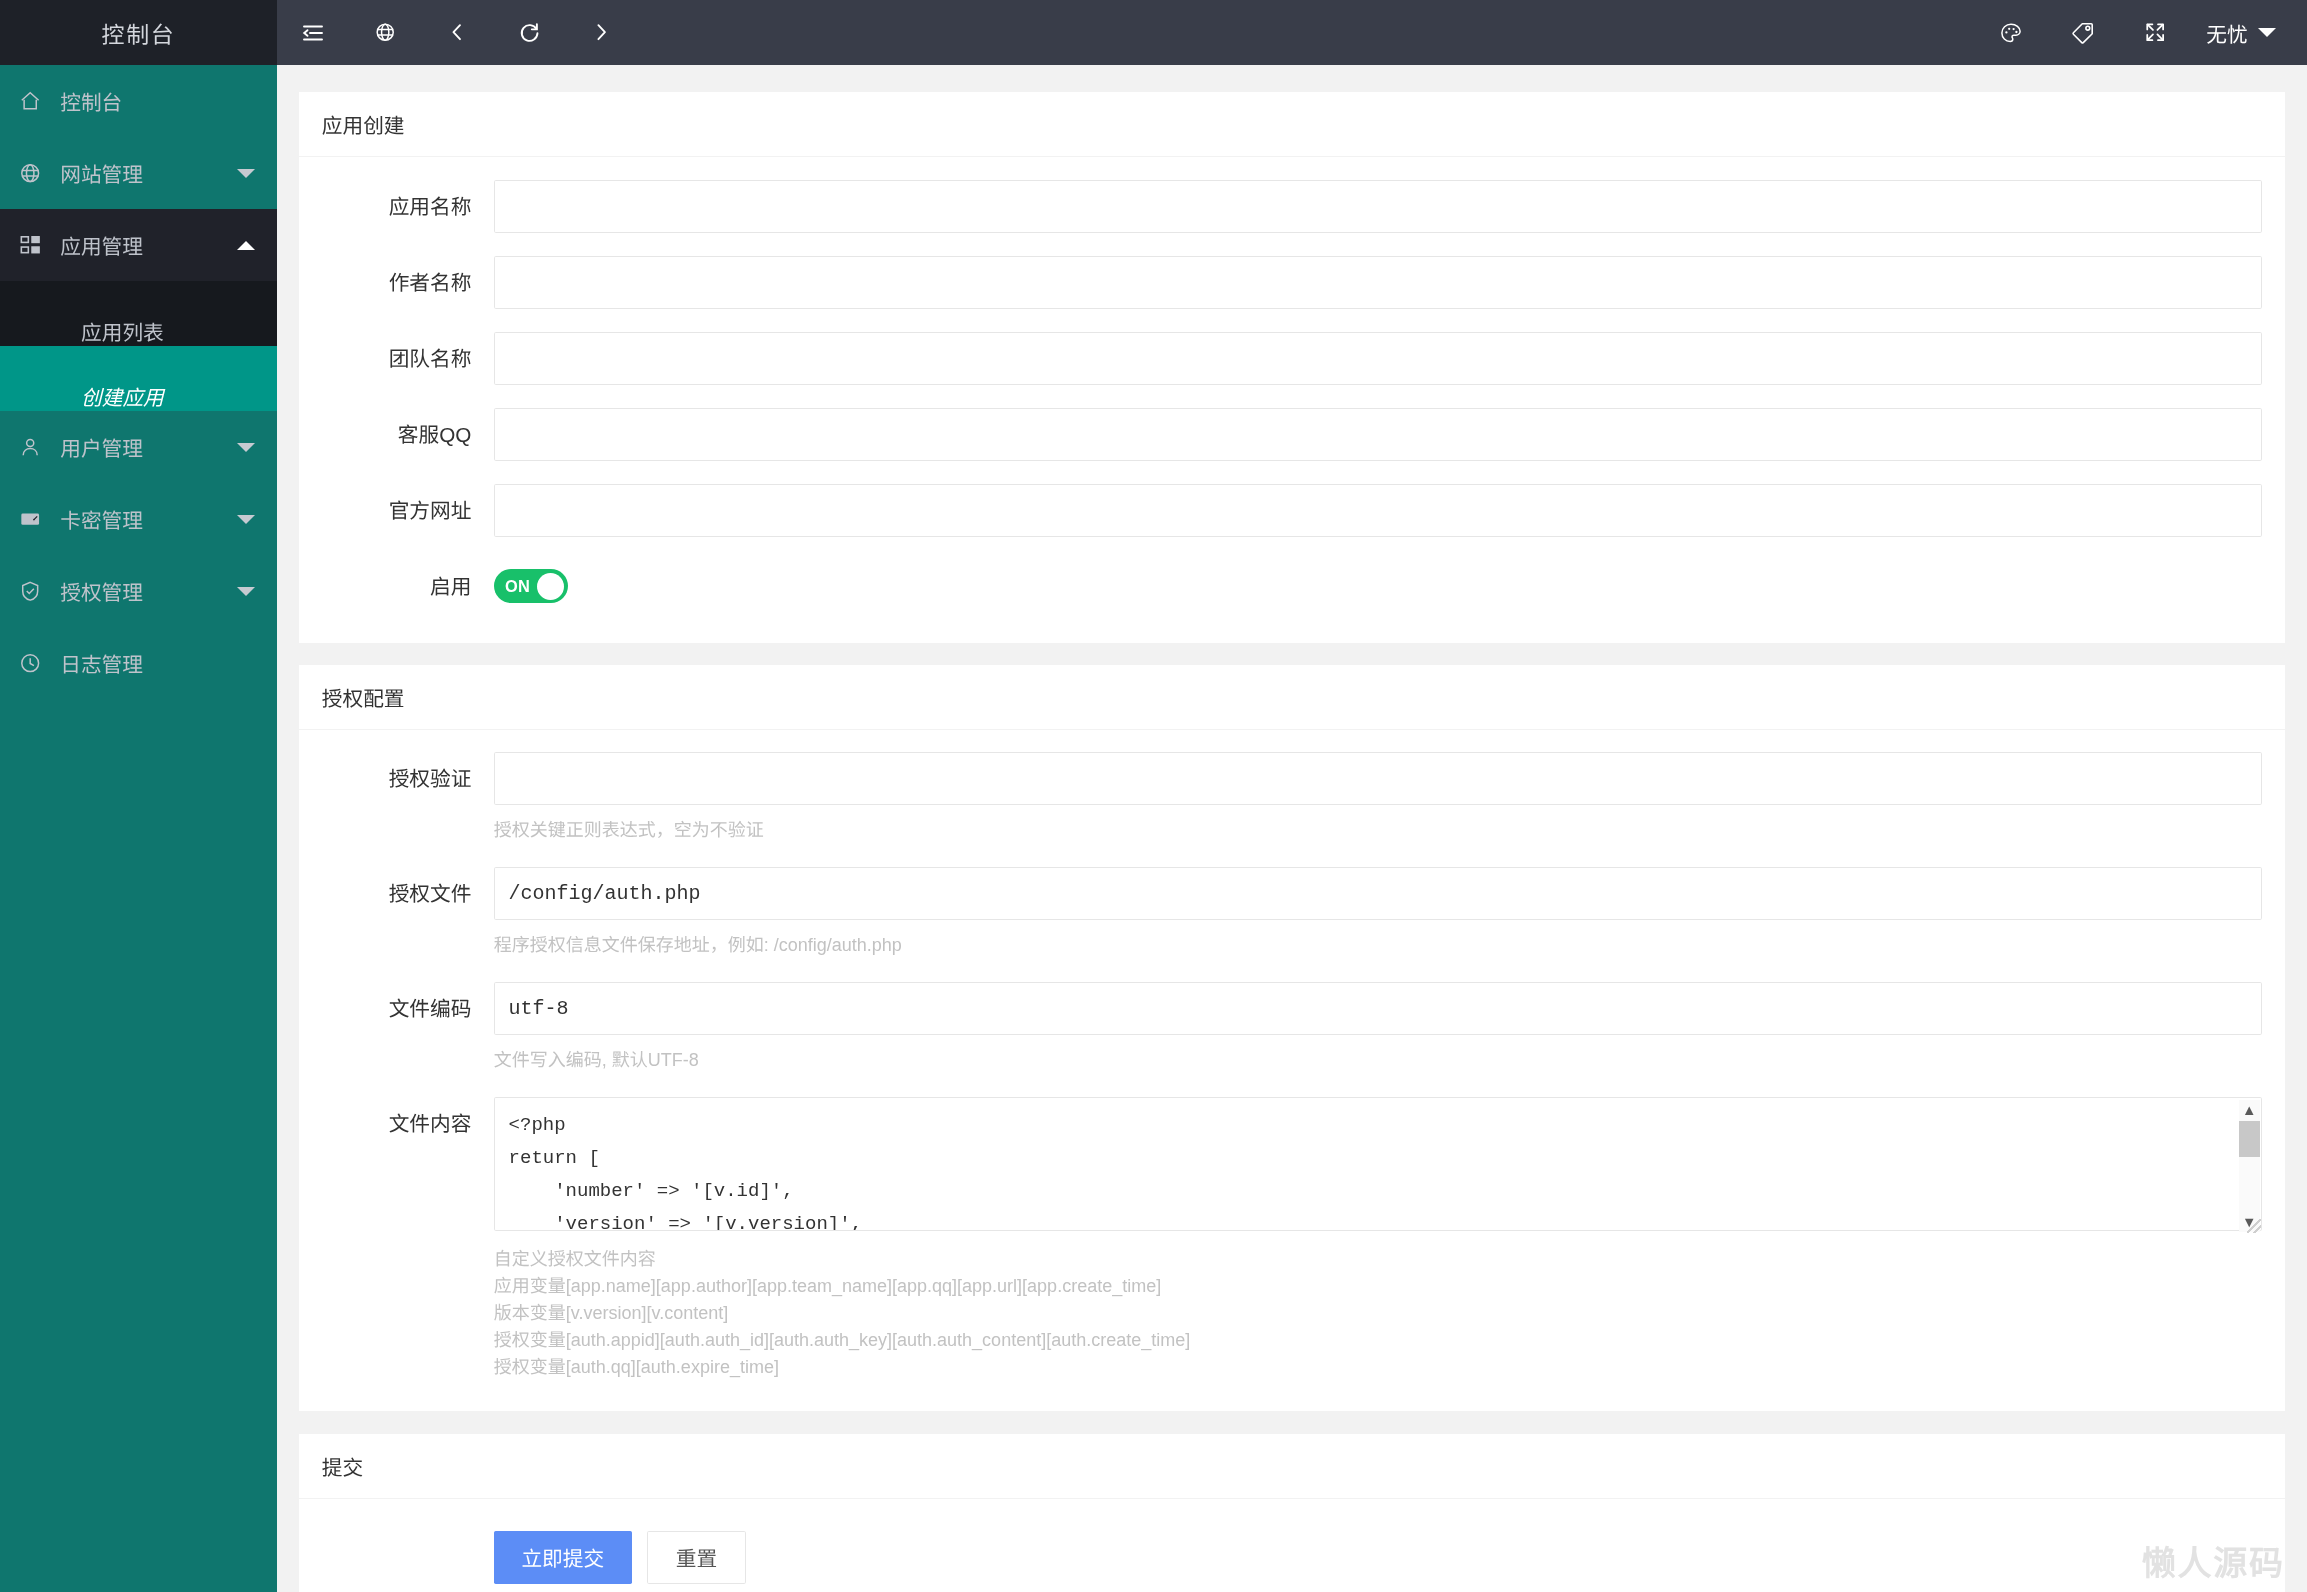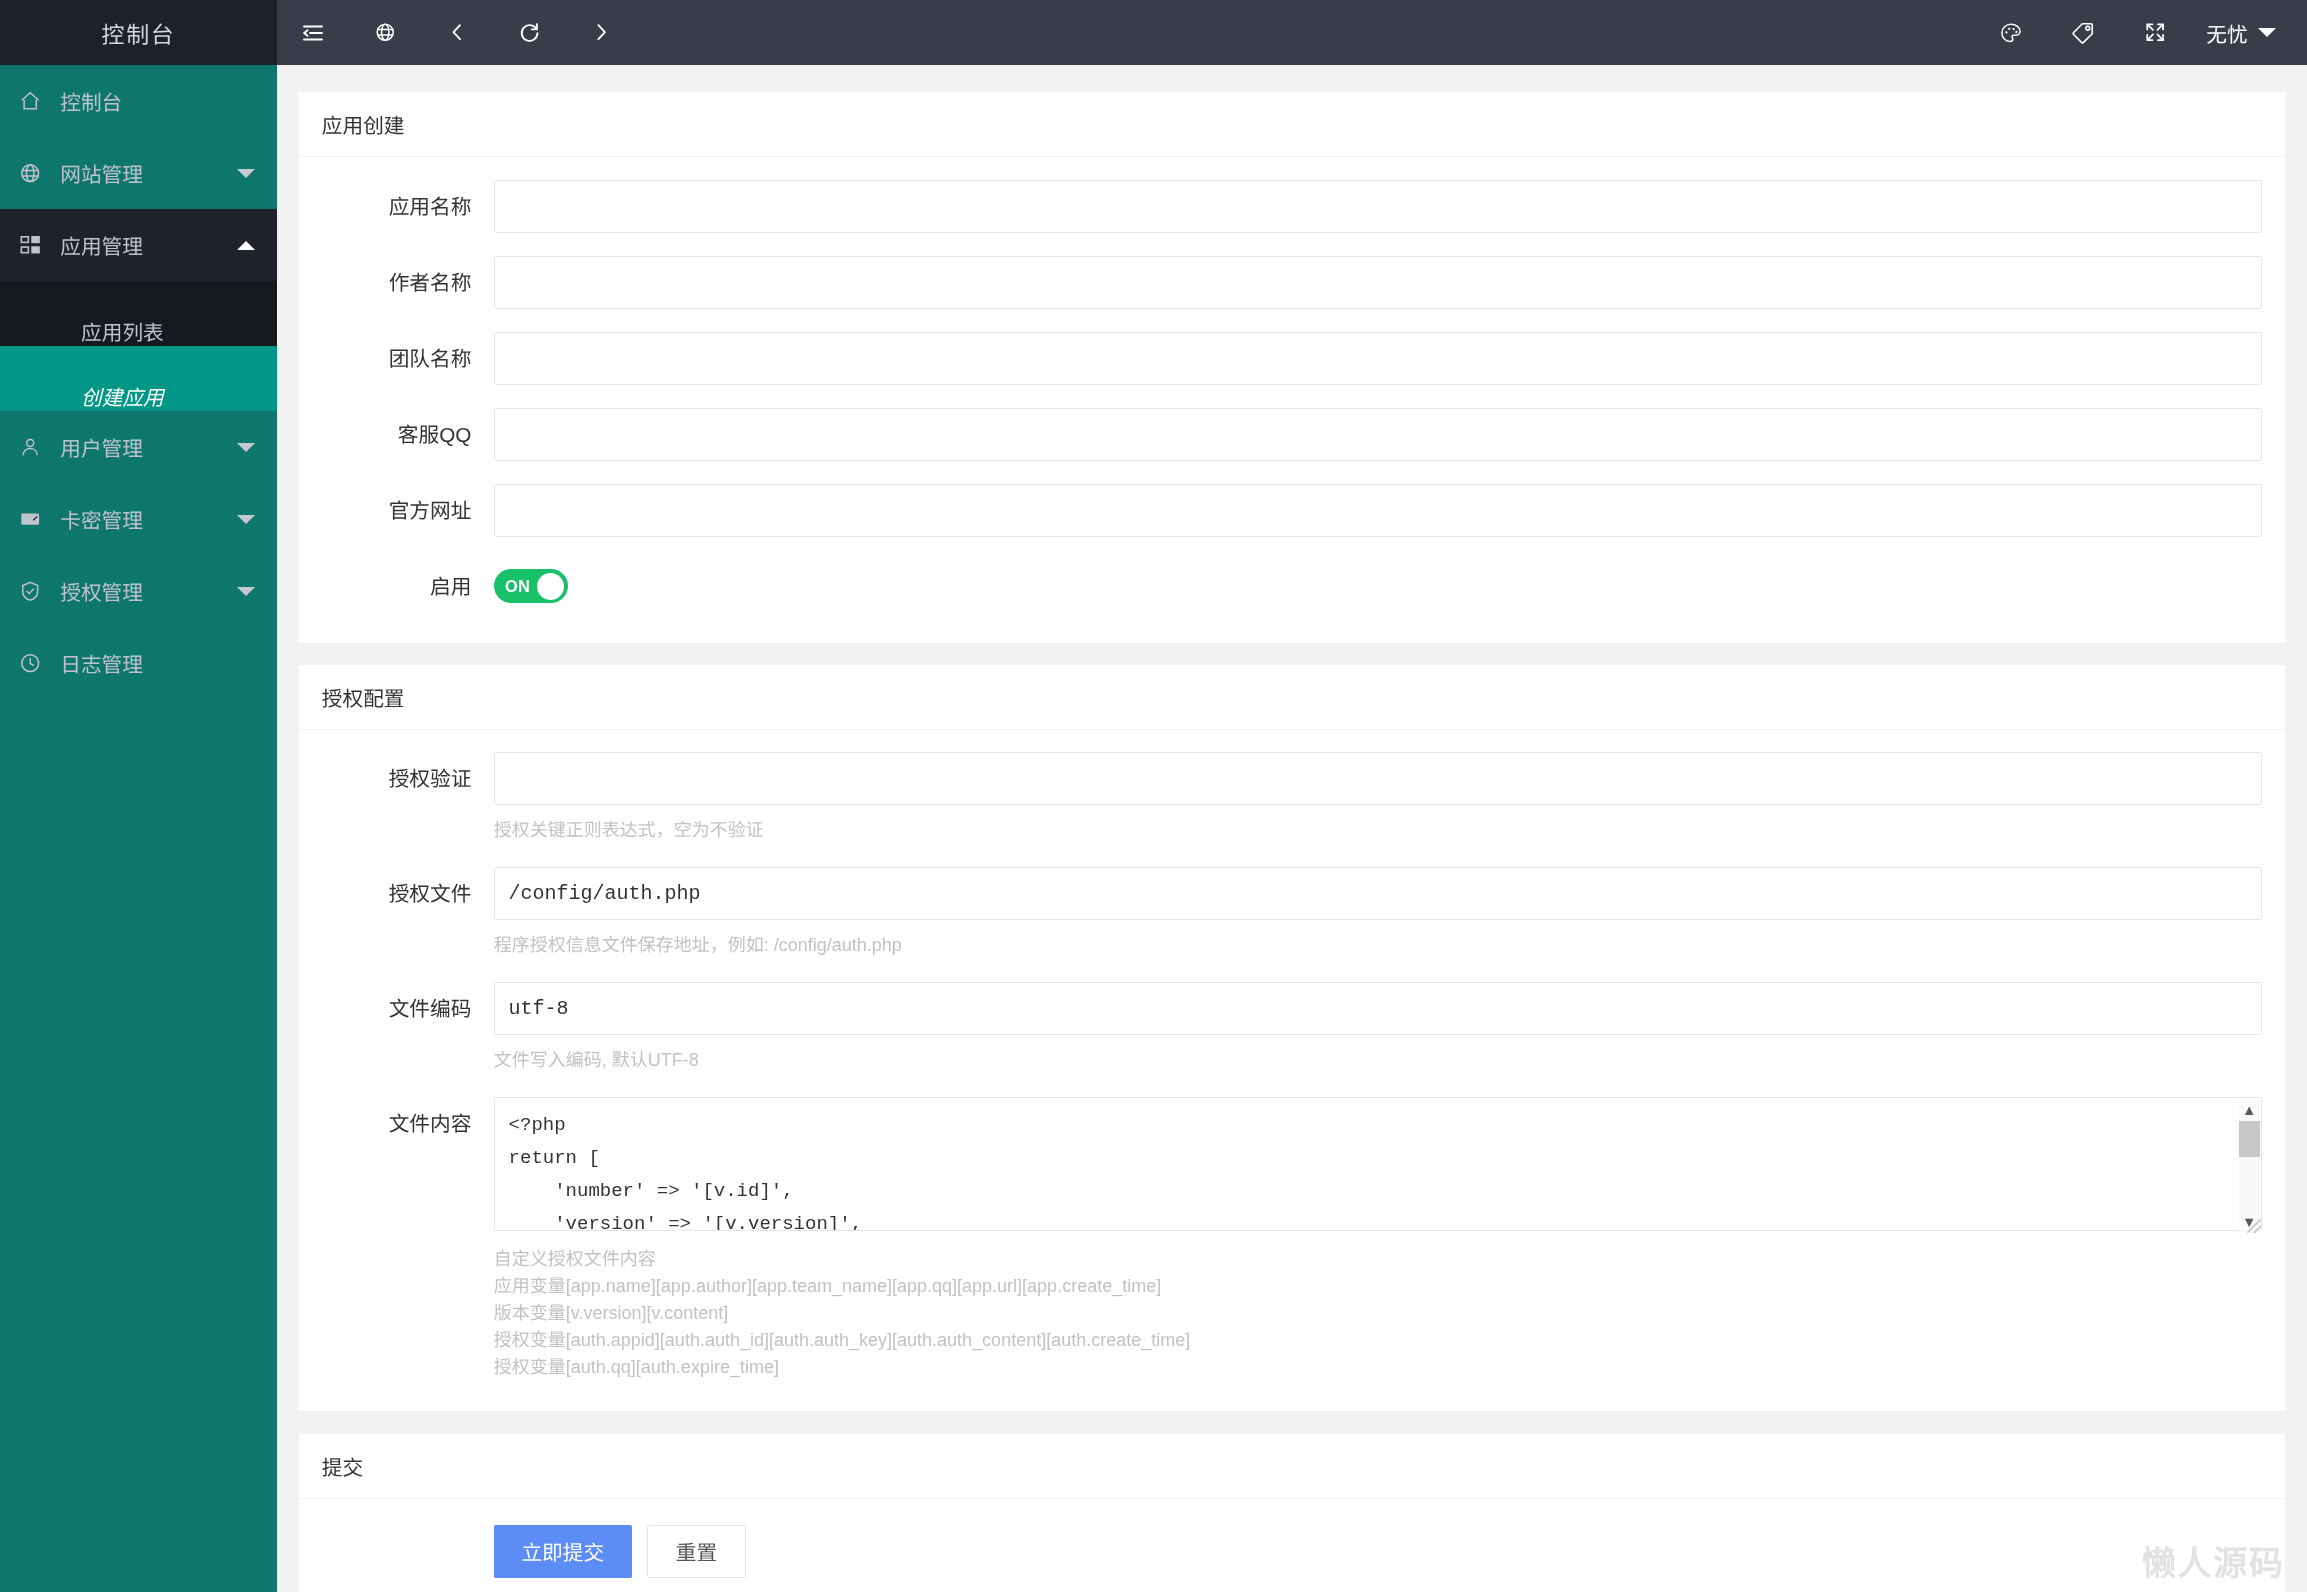--- a/index.html
+++ b/index.html
@@ -138,20 +138,21 @@
     background:
       linear-gradient(135deg, transparent 45%, #cfcfcf 45%, #cfcfcf 55%, transparent 55%),
       linear-gradient(135deg, transparent 70%, #cfcfcf 70%, #cfcfcf 80%, transparent 80%);
   }
 
   
   .btn {
     height: 53px; padding: 0 27.6px; border: none; border-radius: 1.7px;
     font-size: 20.7px; cursor: pointer;
     font-family: "Liberation Sans", "DejaVu Sans", sans-serif;
+    margin-top: 6px;
   }
   .btn-primary { background: #5c8df6; color: #ffffff; }
   .btn-default { background: #ffffff; color: #555555; border: 0.9px solid #e6e6e6; }
   .btn-row { display: flex; gap: 15.5px; padding-left: 172px; padding-bottom: 17px; }
 
   
   #watermark {
     position: absolute; right: 22.4px; bottom: 6.9px;
     font-size: 34px; font-weight: bold; color: #e2e2e2;
     letter-spacing: 1.7px; z-index: 5; user-select: none;

